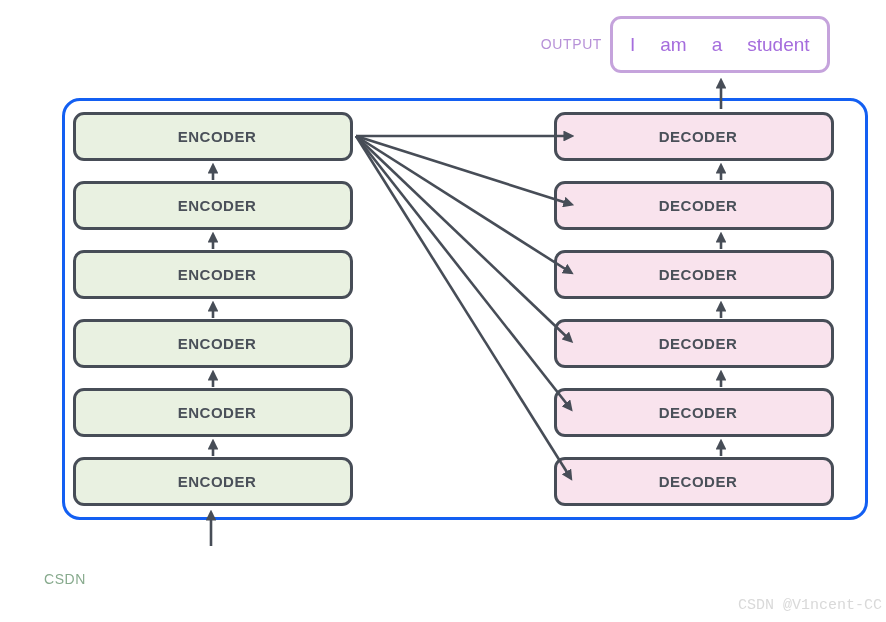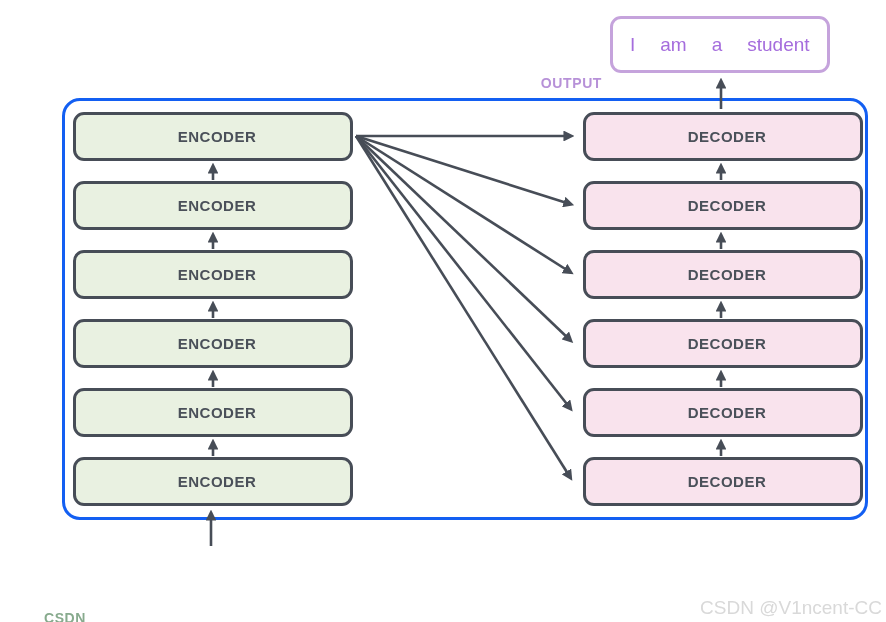--- a/index.html
+++ b/index.html
@@ -23,21 +23,21 @@
     width:280px;height:49px;
     box-sizing:border-box;
     border:3px solid var(--box_border,#474d57);
     border-radius:11px;
     display:flex;align-items:center;justify-content:center;
     font-size:15px;font-weight:700;letter-spacing:.5px;
     color:var(--box_text,#4a5059);
     padding-left:8px;
   }
   .encoder{left:73px;background:var(--encoder_fill,#e9f1e1);}
-  .decoder{left:583px;background:var(--decoder_fill,#f9e3ed);}
+  .decoder{left:554px;background:var(--decoder_fill,#f9e3ed);}
   .r1{top:112px}.r2{top:181px}.r3{top:250px}.r4{top:319px}.r5{top:388px}.r6{top:457px}
 
   .io-box{
     position:absolute;
     box-sizing:border-box;
     height:57px;
     border-radius:11px;
     display:flex;align-items:center;
     gap:25px;padding:0 17px;
     font-size:19px;
@@ -48,35 +48,36 @@
     border:3px solid var(--output_border,#c5a3dc);
     color:var(--output_text,#a56ddd);
   }
   .input-box{
     left:100px;top:550px;width:218px;
     border:3px solid var(--input_border,#90c794);
     color:var(--input_text,#56b65e);
   }
   .io-label{
     position:absolute;
-    font-size:14px;font-weight:700;letter-spacing:.6px;margin-top:39px;
+    font-size:14px;font-weight:400;letter-spacing:.6px;
   }
   .output-label{
     left:516px;top:36px;width:86px;text-align:right;
     color:var(--output_label,#b791d8);
   }
   .input-label{
     left:30px;top:571px;width:56px;text-align:right;
     color:var(--input_label,#87aa8d);
   }
   .watermark{
     position:absolute;
     right:4px;top:597px;
-    font-size:19px;
+    font-size:15px;
     color:var(--watermark_color,#d9d9d9);
+    font-family:Liberation Mono, monospace;
   }
   svg.arrows{position:absolute;left:0;top:0;pointer-events:none;}
 </style>
 </head>
 <body>
 
 <div class="canvas">
 
   <div class="io-label output-label">OUTPUT</div>
   <div class="io-box output-box">

